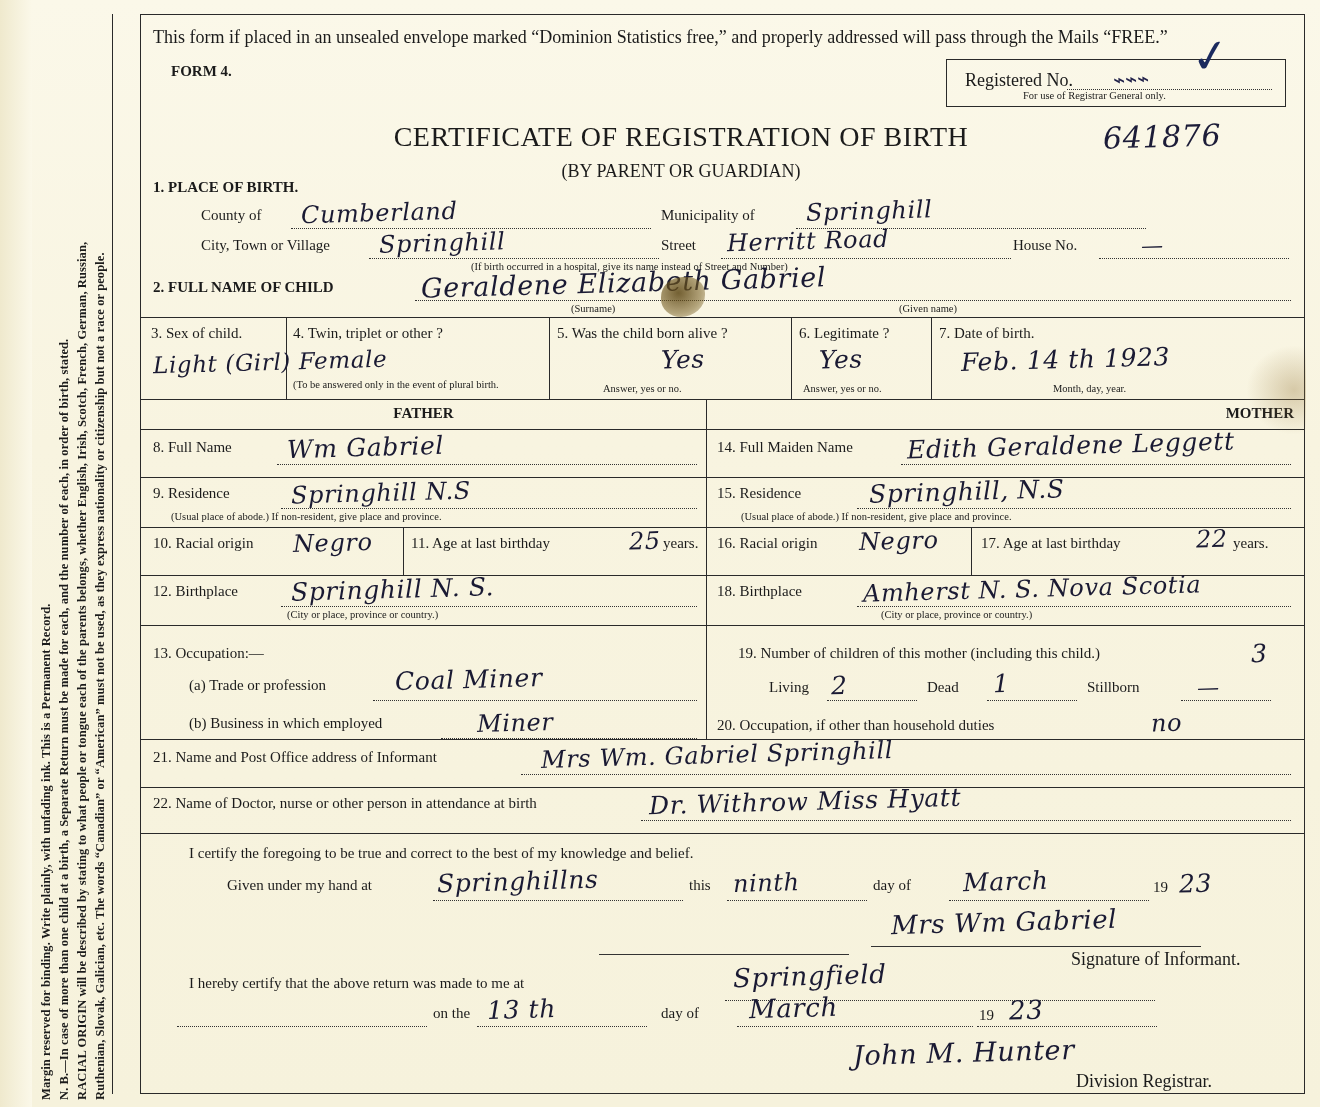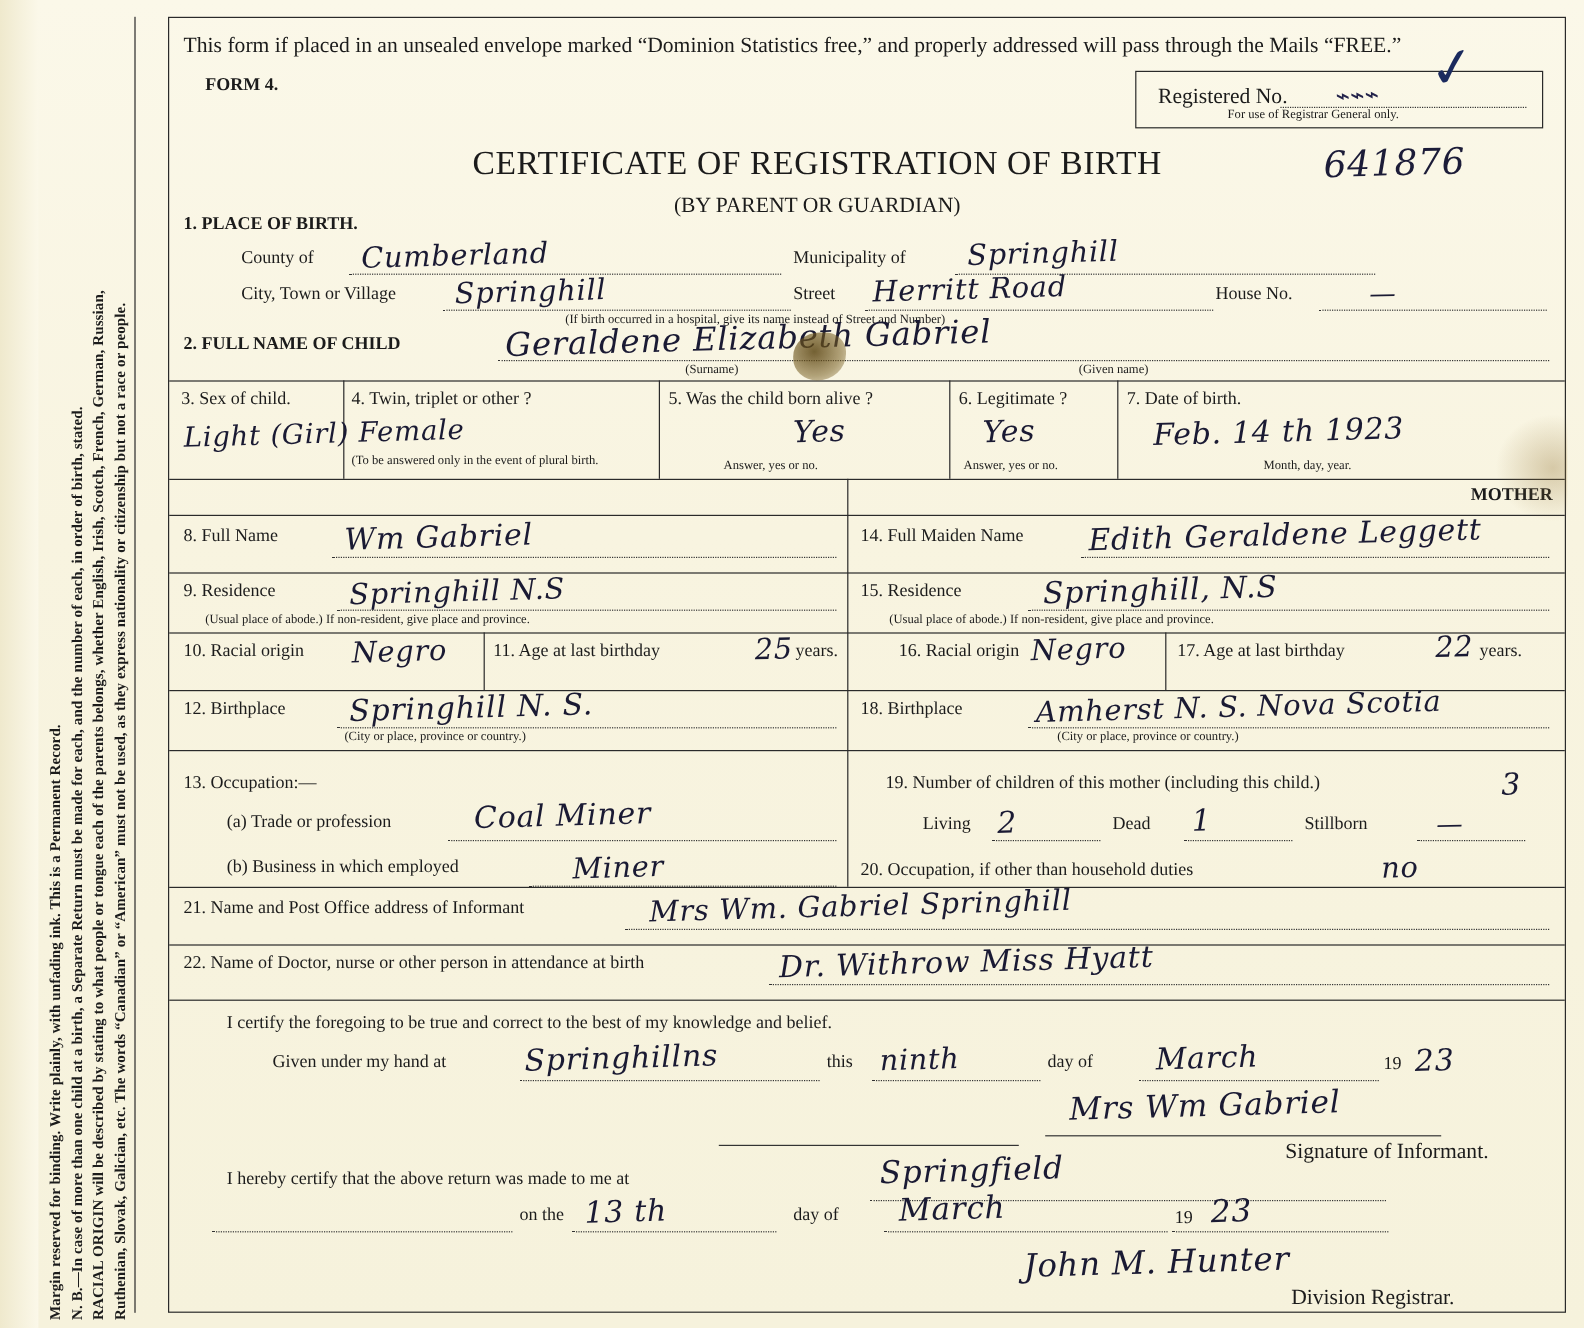--- a/index.html
+++ b/index.html
@@ -172,20 +172,21 @@
     <div class="t md" style="left:658px;top:310px;">6. Legitimate ?</div>
     <div class="t hand" style="left:678px;top:330px;font-size:25px;">Yes</div>
     <div class="t xs" style="left:662px;top:368px;">Answer, yes or no.</div>
 
     <div class="t md" style="left:798px;top:310px;">7. Date of birth.</div>
     <div class="t hand" style="left:820px;top:330px;font-size:25px;">Feb. 14 th 1923</div>
     <div class="t xs" style="left:912px;top:368px;">Month, day, year.</div>
 
     <div class="blot" style="left:520px;top:262px;width:44px;height:40px;"></div>
 
+    <div class="t md bold" style="left:0;top:390px;width:565px;text-align:center;">FATHER</div>
     <div class="t md bold" style="left:565px;top:390px;width:588px;text-align:right;">MOTHER</div>
     <div class="hline" style="top:414px;"></div>
     <div class="vline" style="left:565px;top:384px;height:340px;"></div>
 
     <div class="t md" style="left:12px;top:424px;">8. Full Name</div>
     <div class="dots" style="left:136px;top:448px;width:420px;"></div>
     <div class="t hand" style="left:146px;top:418px;font-size:25px;">Wm Gabriel</div>
     <div class="hline" style="top:462px;"></div>
 
     <div class="t md" style="left:12px;top:470px;">9. Residence</div>
@@ -219,21 +220,21 @@
 
     <div class="t md" style="left:576px;top:424px;">14. Full Maiden Name</div>
     <div class="dots" style="left:760px;top:448px;width:390px;"></div>
     <div class="t hand" style="left:766px;top:416px;font-size:25px;">Edith Geraldene Leggett</div>
 
     <div class="t md" style="left:576px;top:470px;">15. Residence</div>
     <div class="dots" style="left:716px;top:492px;width:434px;"></div>
     <div class="t hand" style="left:728px;top:462px;font-size:25px;">Springhill, N.S</div>
     <div class="t xs" style="left:600px;top:496px;">(Usual place of abode.)   If non-resident, give place and province.</div>
 
-    <div class="t md" style="left:576px;top:520px;margin-left:32px;">16. Racial origin</div>
+    <div class="t md" style="left:576px;top:520px;">16. Racial origin</div>
     <div class="t hand" style="left:718px;top:512px;font-size:24px;">Negro</div>
     <div class="vline" style="left:830px;top:512px;height:48px;"></div>
     <div class="t md" style="left:840px;top:520px;">17. Age at last birthday</div>
     <div class="t hand" style="left:1055px;top:510px;font-size:24px;">22</div>
     <div class="t md" style="left:1092px;top:520px;">years.</div>
 
     <div class="t md" style="left:576px;top:568px;">18. Birthplace</div>
     <div class="dots" style="left:716px;top:590px;width:434px;"></div>
     <div class="t hand" style="left:722px;top:560px;font-size:24px;">Amherst N. S. Nova Scotia</div>
     <div class="t xs" style="left:740px;top:594px;">(City or place, province or country.)</div>

